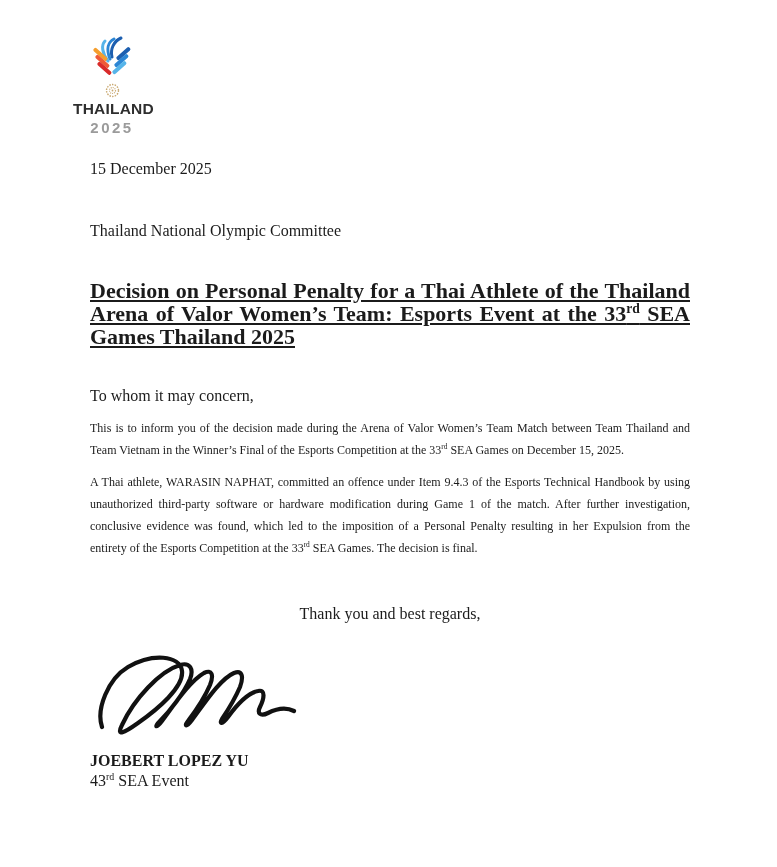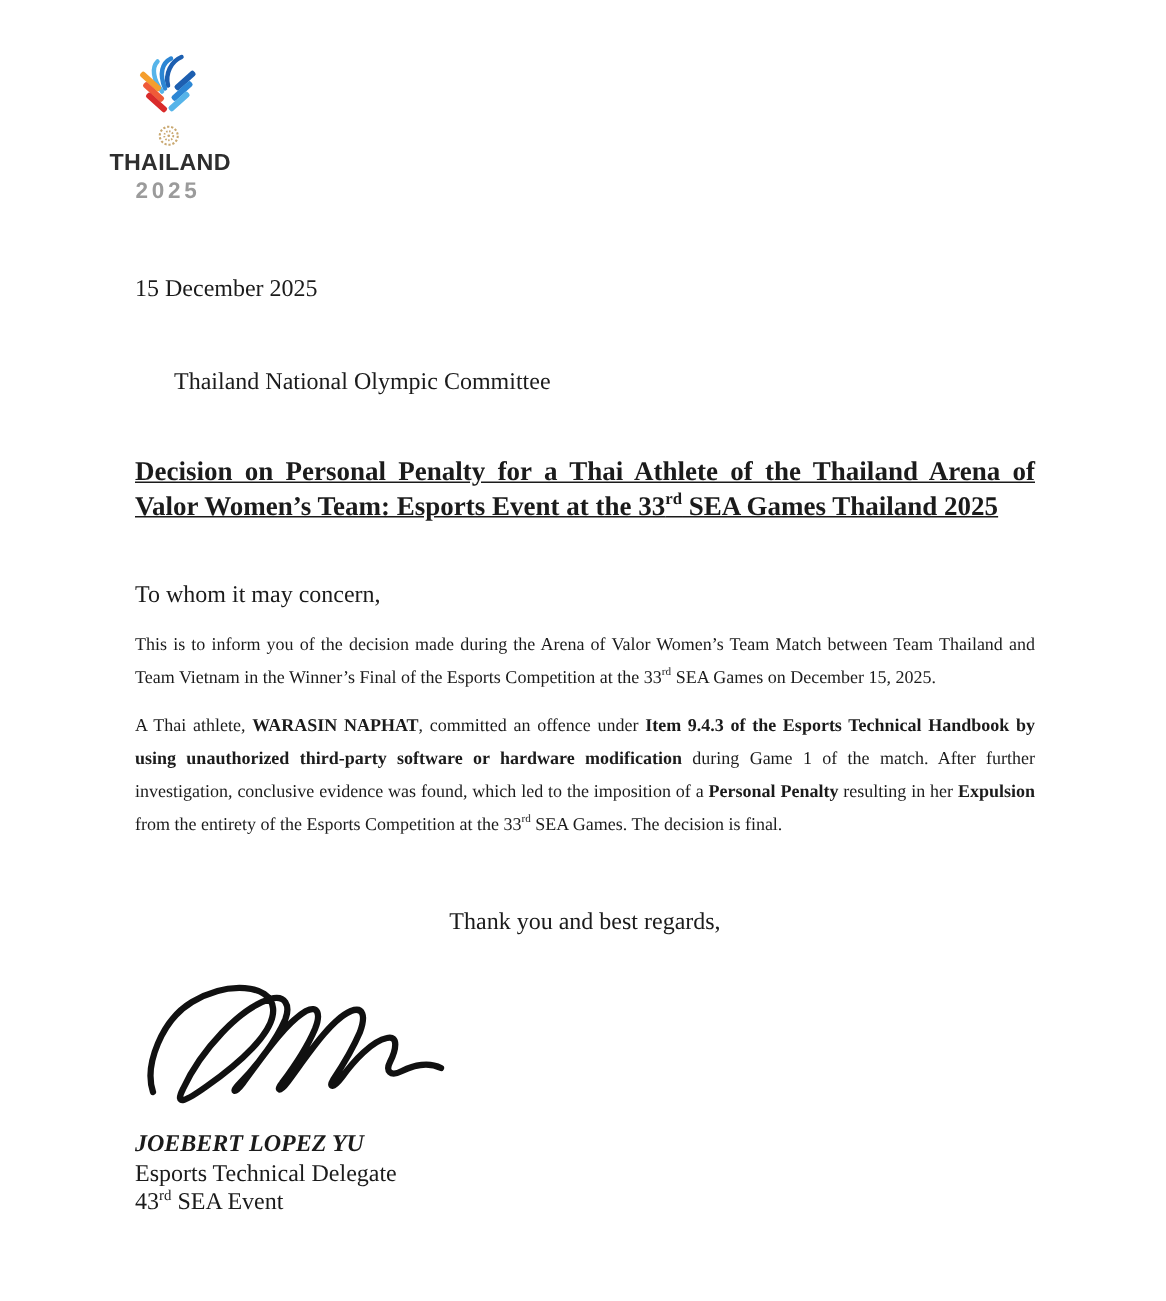--- a/index.html
+++ b/index.html
@@ -17,35 +17,35 @@
     font-family:"Liberation Sans", sans-serif; font-weight:bold; font-size:15.5px;
     letter-spacing:0.2px; color:#2e2e2e; margin-top:2px; white-space:nowrap;
   }
   .logo-year {
     font-family:"Liberation Sans", sans-serif; font-weight:bold; font-size:15px;
     letter-spacing:2.5px; color:#9b9b9b; margin-top:1px;
   }
 
   
   .line { font-size:16px; line-height:22px; }
-  .date-line { margin-top:46px; }
-  .recipient-line { margin-top:40px;margin-left:26px; }
+  .date-line { margin-top:22px; }
+  .recipient-line { margin-top:40px; }
   .subject {
-    margin-top:37px; font-size:18px; line-height:23px; font-weight:bold;
+    margin-top:37px; font-size:22px; line-height:23px; font-weight:bold;
     text-decoration:underline; text-align:justify;
   }
   .salutation { margin-top:37px; }
   p.body { margin:10px 0 0; font-size:12px; line-height:22px; text-align:justify; }
   .closing { margin-top:44px;text-align:center; }
   sup { font-size:0.62em; vertical-align:super; line-height:0; }
-  .b { font-weight:bold; }
+  .b { font-weight:normal; }
 
   .signature { margin:24px 0 0 4px; }
   .signer { margin-top:6px; }
-  .signer-name { font-size:16px; font-weight:bold; line-height:20px;font-style:italic; }
+  .signer-name { font-size:16px; font-weight:bold; line-height:20px; }
   .signer-line { font-size:16px; line-height:19px; }
 </style>
 </head>
 <body>
 
 <div class="page">
   <div class="content">
 
     <div class="logo">
       <svg class="emblem" width="46" height="46" viewBox="0 0 46 46">
@@ -86,18 +86,17 @@
     <svg class="signature" width="205" height="92" viewBox="0 0 205 92">
       <path d="M8,78 C2,60 14,30 34,18 C58,4 86,6 88,22 C90,38 64,60 44,74 C30,84 22,88 28,76
                C40,50 66,22 86,16 C96,13 100,20 96,30 C90,44 76,62 66,72 C60,78 62,80 68,72
                C80,56 96,32 110,24 C118,20 120,26 116,36 C110,50 100,64 94,72 C90,77 92,79 98,71
                C110,55 126,30 140,24 C148,21 150,27 146,38 C140,52 132,64 128,70 C125,75 128,76 134,68
                C142,57 154,44 164,42 C172,40 170,50 166,58 C163,64 166,68 174,64 C182,60 192,58 200,62" fill="none" stroke="#111111" stroke-width="4.2" stroke-linecap="round" stroke-linejoin="round"></path>
     </svg>
 
     <div class="signer">
       <div class="signer-name">JOEBERT LOPEZ YU</div>
-      <div class="signer-line">Esports Technical Delegate</div>
       <div class="signer-line"><span>43</span><sup>rd</sup><span> SEA Event</span></div>
     </div>
 
   </div>
 </div>
 
 </body></html>

